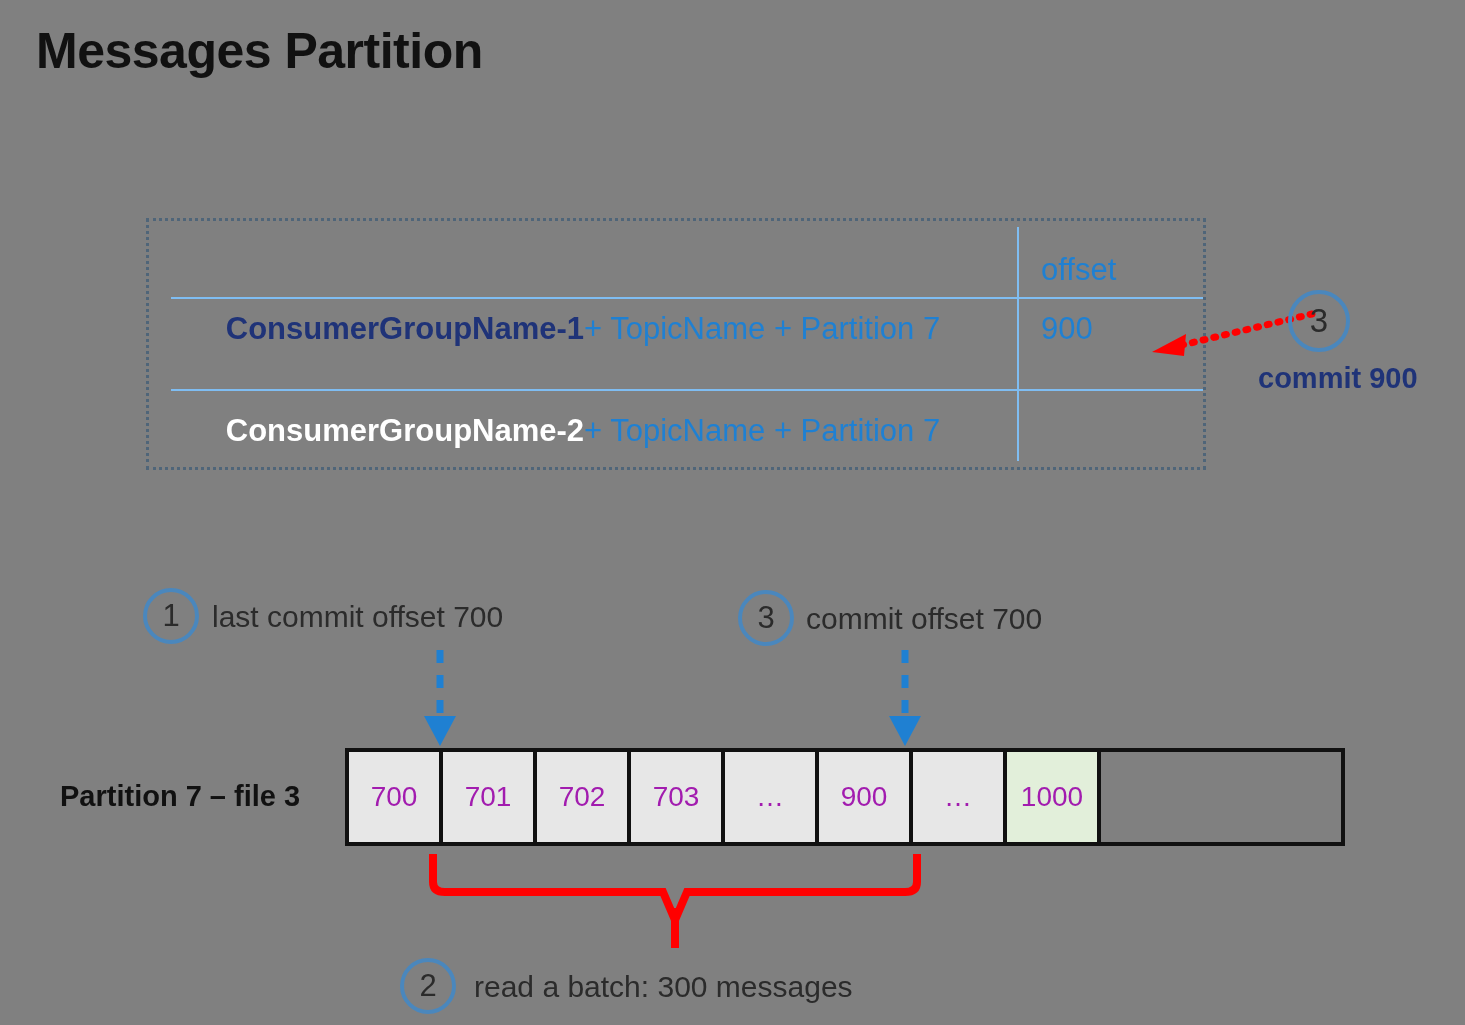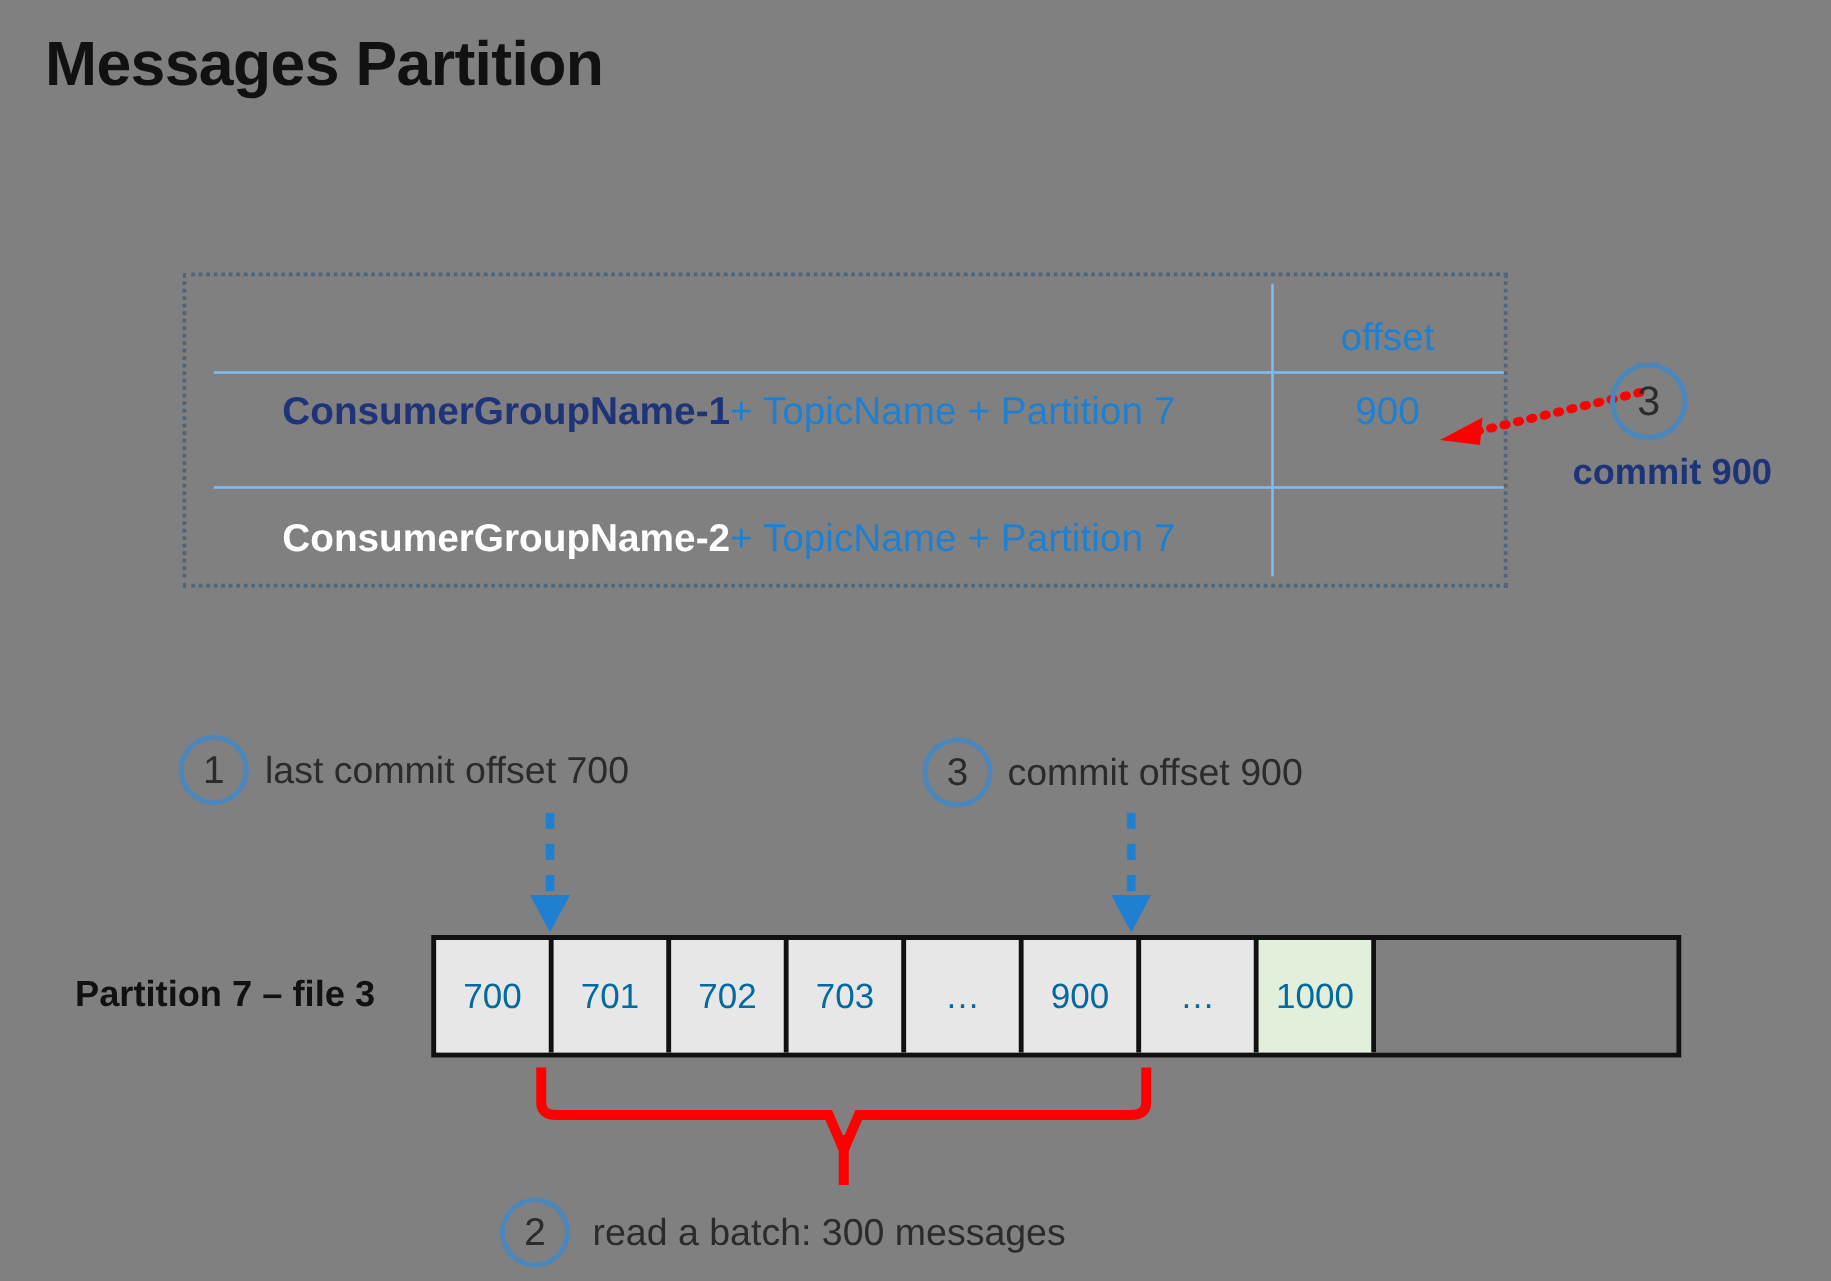--- a/index.html
+++ b/index.html
@@ -68,23 +68,23 @@
     align-items: center;
   }
   .tbl-keycell {
     width: 868px;
     text-align: center;
     white-space: nowrap;
     font-size: 31px;
   }
   .tbl-valcell {
     flex: 1;
-    text-align: center;
     font-size: 31px;
     color: #1f80d2;
+    padding-left: 24px;
   }
   #row-header { top: 22px; height: 54px; }
   #row-1 { top: 76px; height: 64px; }
   #row-2 { top: 168px; height: 84px; }
 
   #offset-col-header {
     font-size: 31px;
     color: #1f80d2;
     font-weight: 400;
   }
@@ -176,21 +176,21 @@
   }
   .msg-cell {
     width: 94px;
     border-right: 4px solid #111111;
     box-sizing: border-box;
     background: #e7e7e7;
     display: flex;
     align-items: center;
     justify-content: center;
     font-size: 28px;
-    color: #0369a1;
+    color: #a21caf;
   }
   .msg-cell.green { background: #e2efda; }
   .msg-cell.empty {
     background: #808080;
     width: 240px;
     border-right: none;
   }
 
   
   #batch-brace {
@@ -240,21 +240,21 @@
     <polygon points="12,52 46,34 44,56" fill="#ff0000"></polygon>
   </svg>
 
   <div class="step-circle" id="callout-3-table" style="width:62px;height:62px;font-size:33px;">3</div>
   <div id="commit-900-label">commit 900</div>
 
   <div class="step-circle" id="step1-circle">1</div>
   <div class="step-label" id="step1-label">last commit offset 700</div>
 
   <div class="step-circle" id="step3-circle">3</div>
-  <div class="step-label" id="step3-label">commit offset 900</div>
+  <div class="step-label" id="step3-label">commit offset 700</div>
 
   <svg class="down-arrow" id="down-arrow-1" viewBox="0 0 40 100">
     <line x1="20" y1="0" x2="20" y2="72" stroke="#1f80d2" stroke-width="7" stroke-dasharray="13 12"></line>
     <polygon points="4,66 36,66 20,96" fill="#1f80d2"></polygon>
   </svg>
   <svg class="down-arrow" id="down-arrow-2" viewBox="0 0 40 100">
     <line x1="20" y1="0" x2="20" y2="72" stroke="#1f80d2" stroke-width="7" stroke-dasharray="13 12"></line>
     <polygon points="4,66 36,66 20,96" fill="#1f80d2"></polygon>
   </svg>
 

